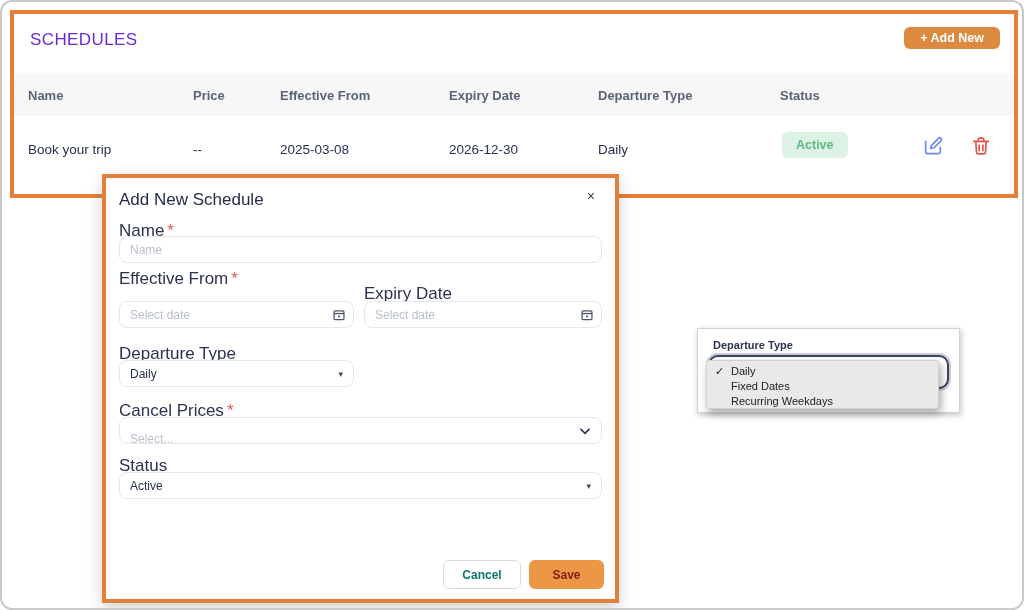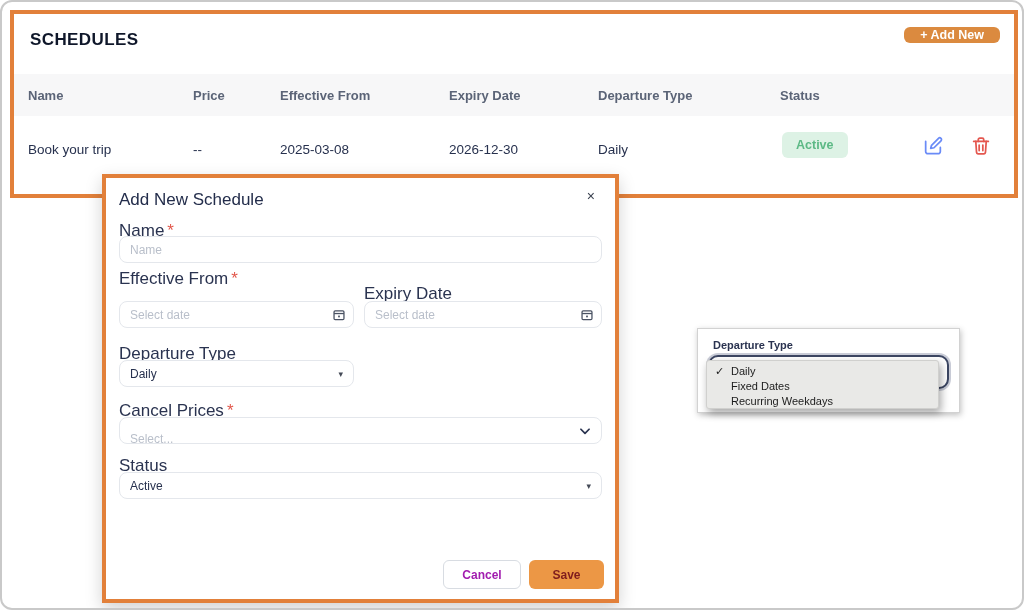--- a/index.html
+++ b/index.html
@@ -11,24 +11,24 @@
     border:2px solid #c9c9c9; border-radius:12px; background:#fff; overflow:hidden;
   }
 
   
   .table-card {
     position:absolute; left:8px; top:8px; width:1008px; height:188px;
     background:#fff; border:4px solid #e2803a; z-index:1;
   }
   .card-title {
     position:absolute; left:16px; top:16px;
-    font-size:17px; font-weight:700; color:#0f172a; letter-spacing:.4px;
+    font-size:17px; font-weight:400; color:#6d28d9; letter-spacing:.4px;
   }
   .add-new-btn {
-    position:absolute; right:14px; top:13px; height:16px; padding:0 16px;
+    position:absolute; right:14px; top:13px; height:22px; padding:0 16px;
     background:#db8a3f; color:#fff; font-size:12.5px; font-weight:700;
     border:none; border-radius:6px; display:flex; align-items:center; cursor:pointer;
     font-family:"Liberation Sans", sans-serif;
   }
   .thead {
     position:absolute; left:0; top:60px; width:100%; height:42px; background:#f7f7f8;
   }
   .th {
     position:absolute; top:0; height:42px; display:flex; align-items:center;
     font-size:13px; font-weight:700; color:#5b6477;
@@ -91,21 +91,21 @@
   .cal-icon {
     position:absolute; width:14px; height:14px; color:#4a5263; pointer-events:none;
   }
   .cal-icon svg { width:100%; height:100%; }
 
   .btn {
     position:absolute; height:29px; border-radius:6px; font-size:12px; font-weight:700;
     display:flex; align-items:center; justify-content:center; cursor:pointer;
     font-family:"Liberation Sans", sans-serif;
   }
-  .cancel-btn { left:337px; top:382px; width:78px; background:#fff; border:1px solid #d8dce2; color:#a21caf; }
+  .cancel-btn { left:337px; top:382px; width:78px; background:#fff; border:1px solid #d8dce2; color:#0f766e; }
   .save-btn   { left:423px; top:382px; width:75px; background:#ec9745; border:none; color:#7f1d1d; }
 
   
   .dd-panel {
     position:absolute; left:695px; top:326px; width:263px; height:85px;
     background:#fff; border:1px solid #d2d2d2; z-index:5;
     box-shadow:1px 2px 6px rgba(0,0,0,.25);
   }
   .dd-label { position:absolute; left:15px; top:10px; font-size:11px; font-weight:800; color:#2a3350; }
   .dd-select {

